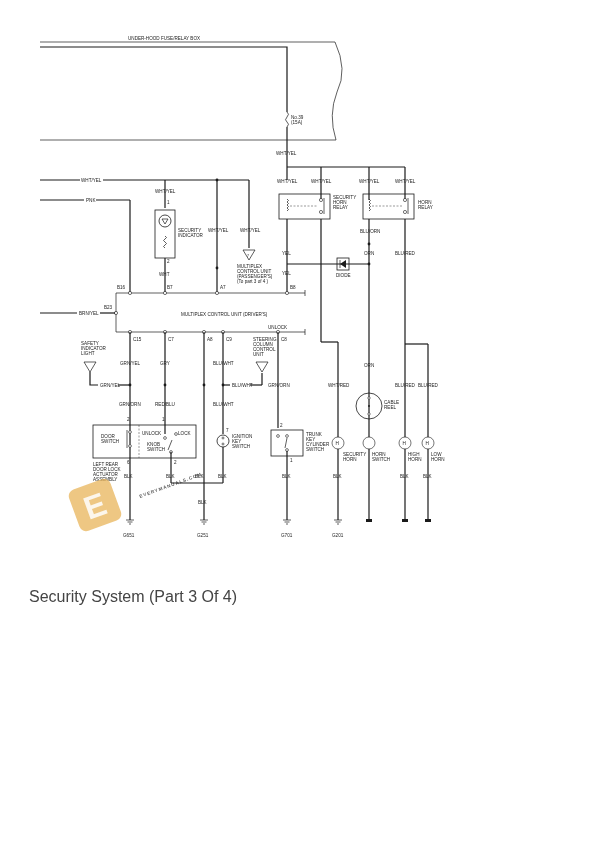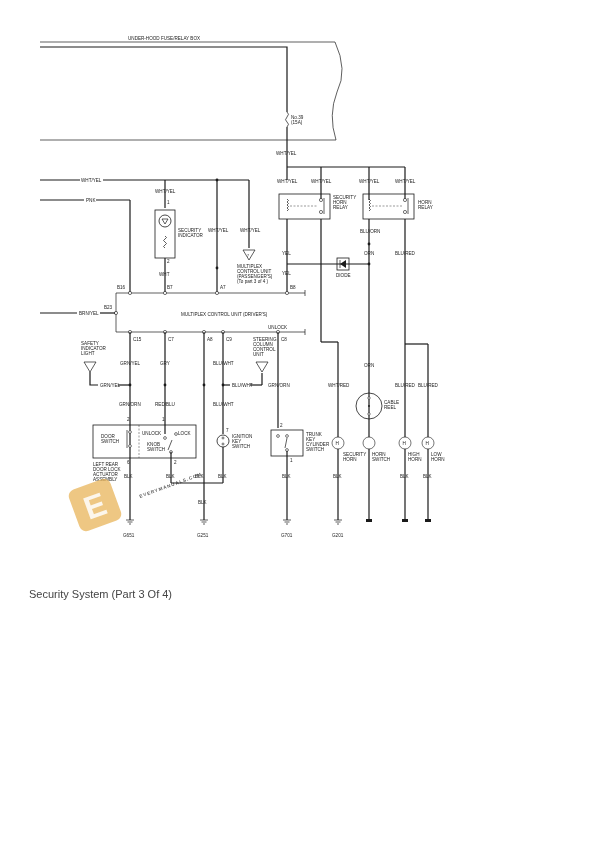--- a/index.html
+++ b/index.html
@@ -5,21 +5,21 @@
   html,body{margin:0;padding:0;background:#ffffff;}
   body{width:612px;height:866px;position:relative;overflow:hidden;font-family:"Liberation Sans",sans-serif;}
   #diagram{position:absolute;left:0;top:0;width:612px;height:560px;}
   #diagram text{font-family:"Liberation Sans",sans-serif;font-size:4.6px;fill:#222;}
   .w{stroke:#1a1a1a;stroke-width:1.2;fill:none;}
   .wt{stroke:#1a1a1a;stroke-width:0.7;fill:none;}
   .box{stroke:#1a1a1a;stroke-width:0.8;fill:none;}
   .dash{stroke:#333;stroke-width:0.5;stroke-dasharray:2 1.5;fill:none;}
   .pin{fill:#fff;stroke:#1a1a1a;stroke-width:0.6;}
   .dot{fill:#1a1a1a;}
-  #caption{position:absolute;left:29px;top:588px;font-size:11px;color:#444;}
+  #caption{position:absolute;left:29px;top:588px;font-size:16px;color:#444;}
   #wm-text{font-family:"Liberation Sans",sans-serif;font-weight:bold;font-size:34px;fill:#555;opacity:0.75;letter-spacing:1px;}
 </style>
 </head>
 <body>
 
 <svg id="diagram" viewBox="0 0 612 560" xmlns="http://www.w3.org/2000/svg">
 
   <g>
     <text x="128" y="40">UNDER-HOOD FUSE/RELAY BOX</text>
     <path class="wt" d="M40 42 L335 42 Q348 70 337 92 Q328 115 336 140"></path>

